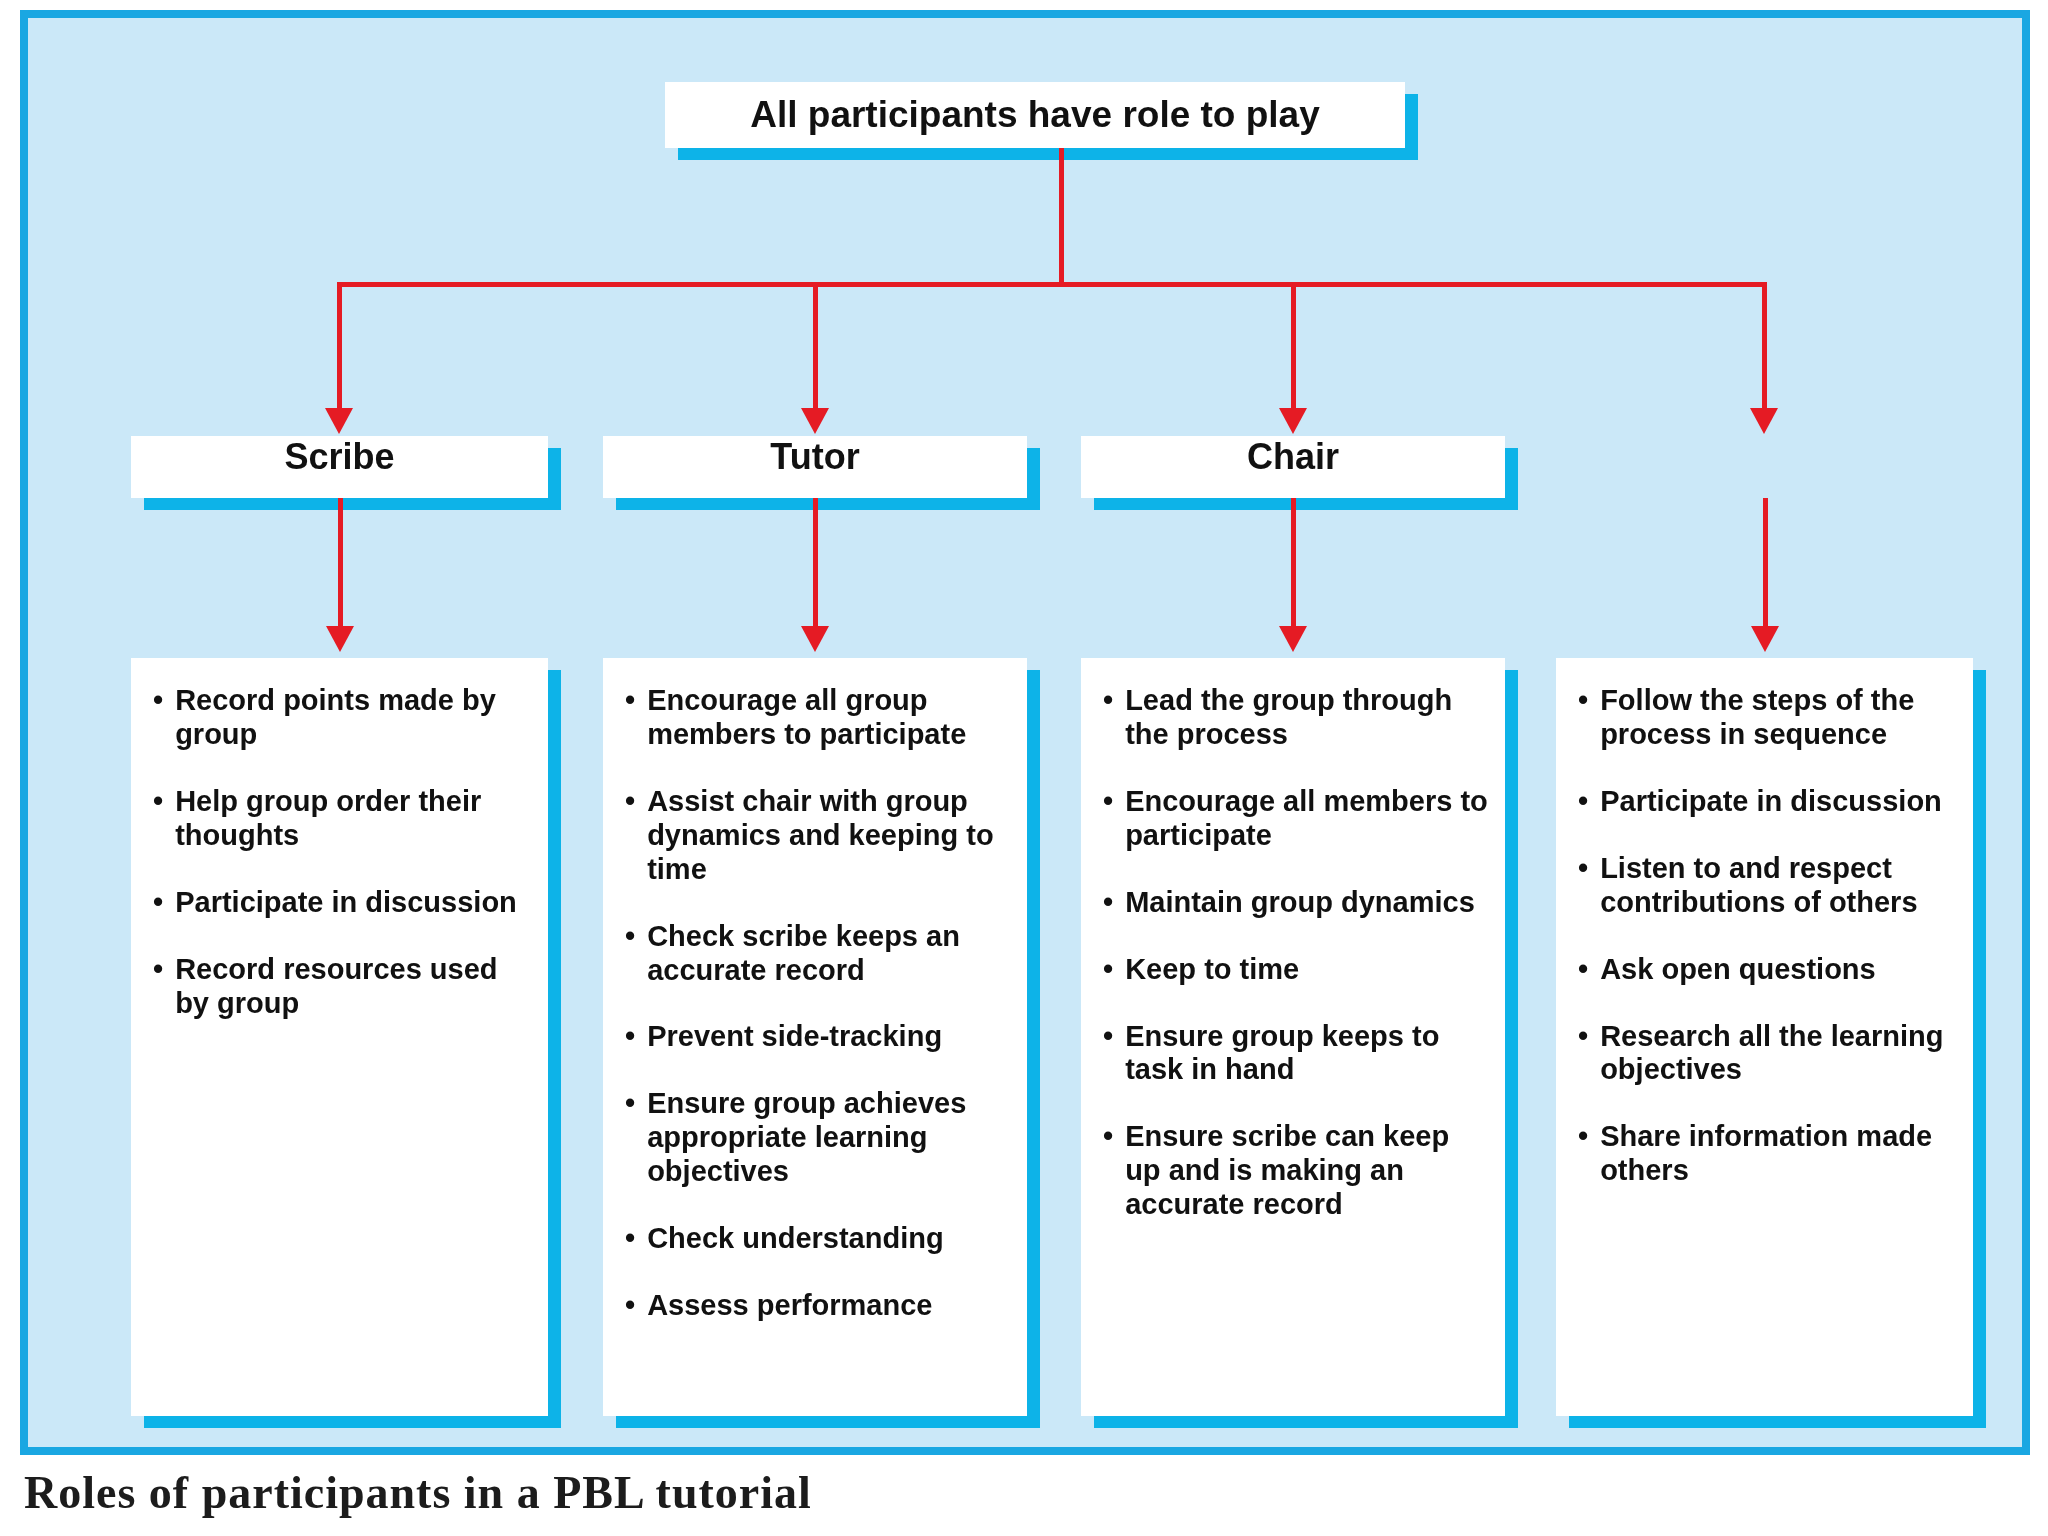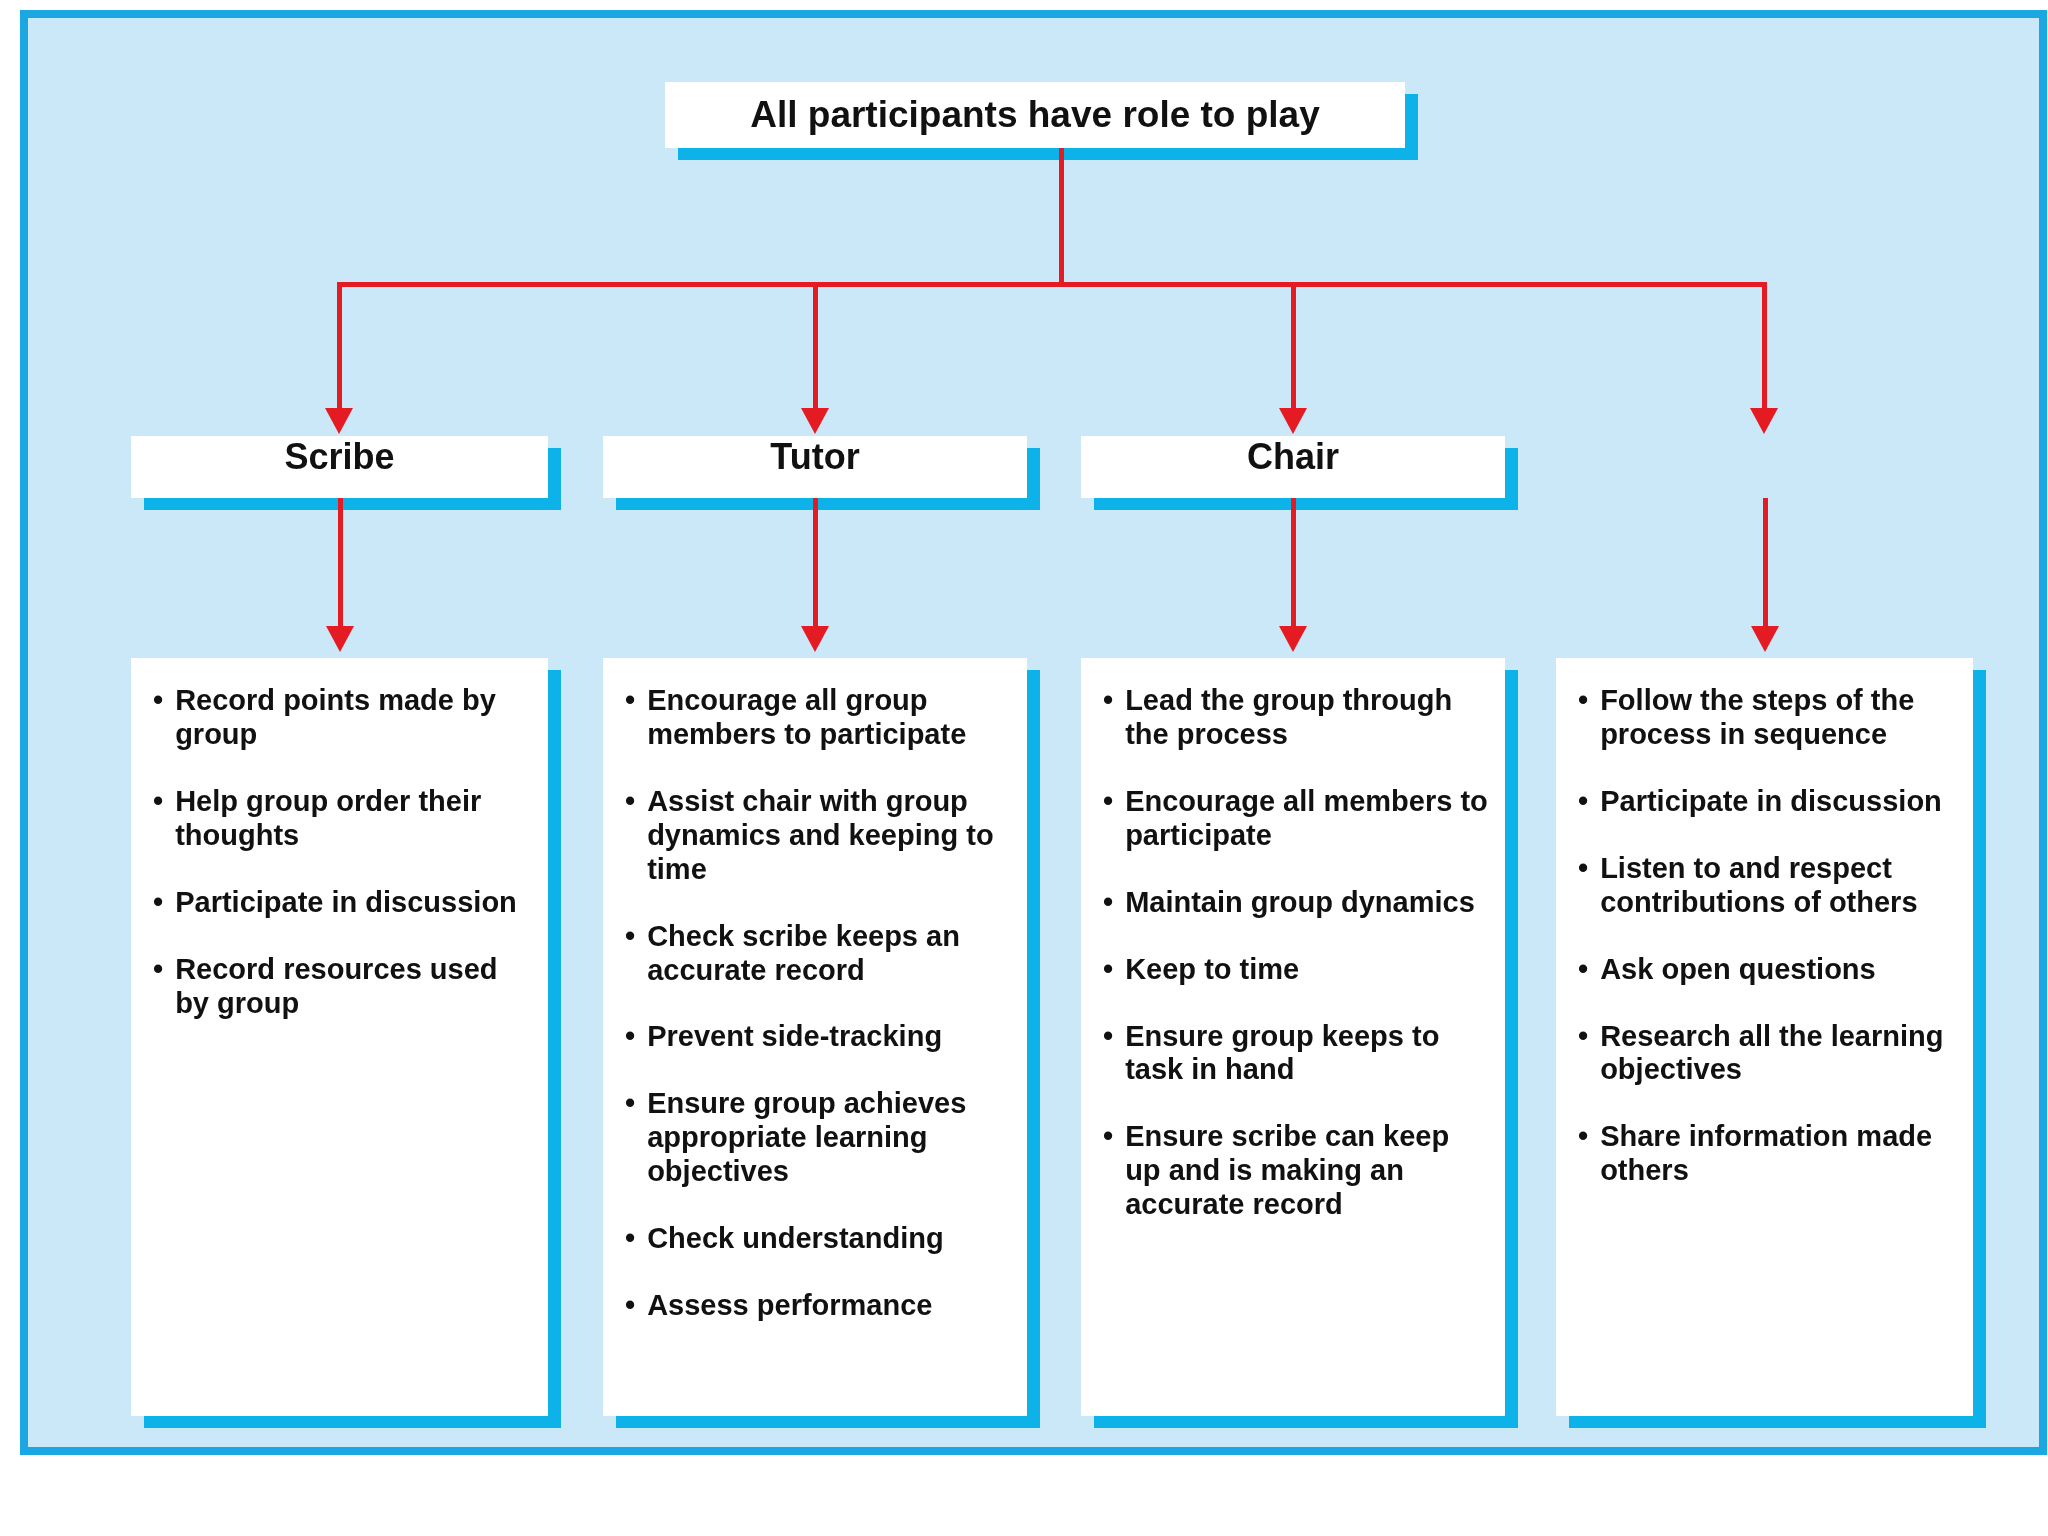--- a/index.html
+++ b/index.html
@@ -2,21 +2,21 @@
 <html style="--panel-bg: #cbe8f8; --panel-border: #1aa7e2; --shadow: #0db3e8; --arrow: #e51b24; --box-bg: #ffffff; --text: #111111;"><head>
 <meta charset="utf-8">
 <style>
   html,body{margin:0;padding:0;background:#ffffff;}
   .canvas{
     position:relative;width:2048px;height:1536px;background:#ffffff;
     font-family:"Liberation Sans","DejaVu Sans",sans-serif;overflow:hidden;
   }
   .panel{
     position:absolute;left:20px;top:10px;width:1994px;height:1429px;
-    background:var(--panel-bg);border:8px solid var(--panel-border);padding-left:17px;
+    background:var(--panel-bg);border:8px solid var(--panel-border);
   }
   
   .shadowbox{
     position:absolute;background:var(--box-bg);
     box-shadow:13px 12px 0 var(--shadow);
   }
   .root-box{
     left:637px;top:64px;width:740px;height:66px;
     display:flex;align-items:center;justify-content:center;
     font-size:37px;font-weight:bold;color:var(--text);
@@ -221,13 +221,14 @@
               <li>
                 <span class="bullet">•</span>
                 <span>Share information made others</span>
               </li>
             </ul>
     </div>
   </div>
 </div>
   </div>
 
+  <div class="caption">Roles of participants in a PBL tutorial</div>
 </div>
 
 </body></html>

